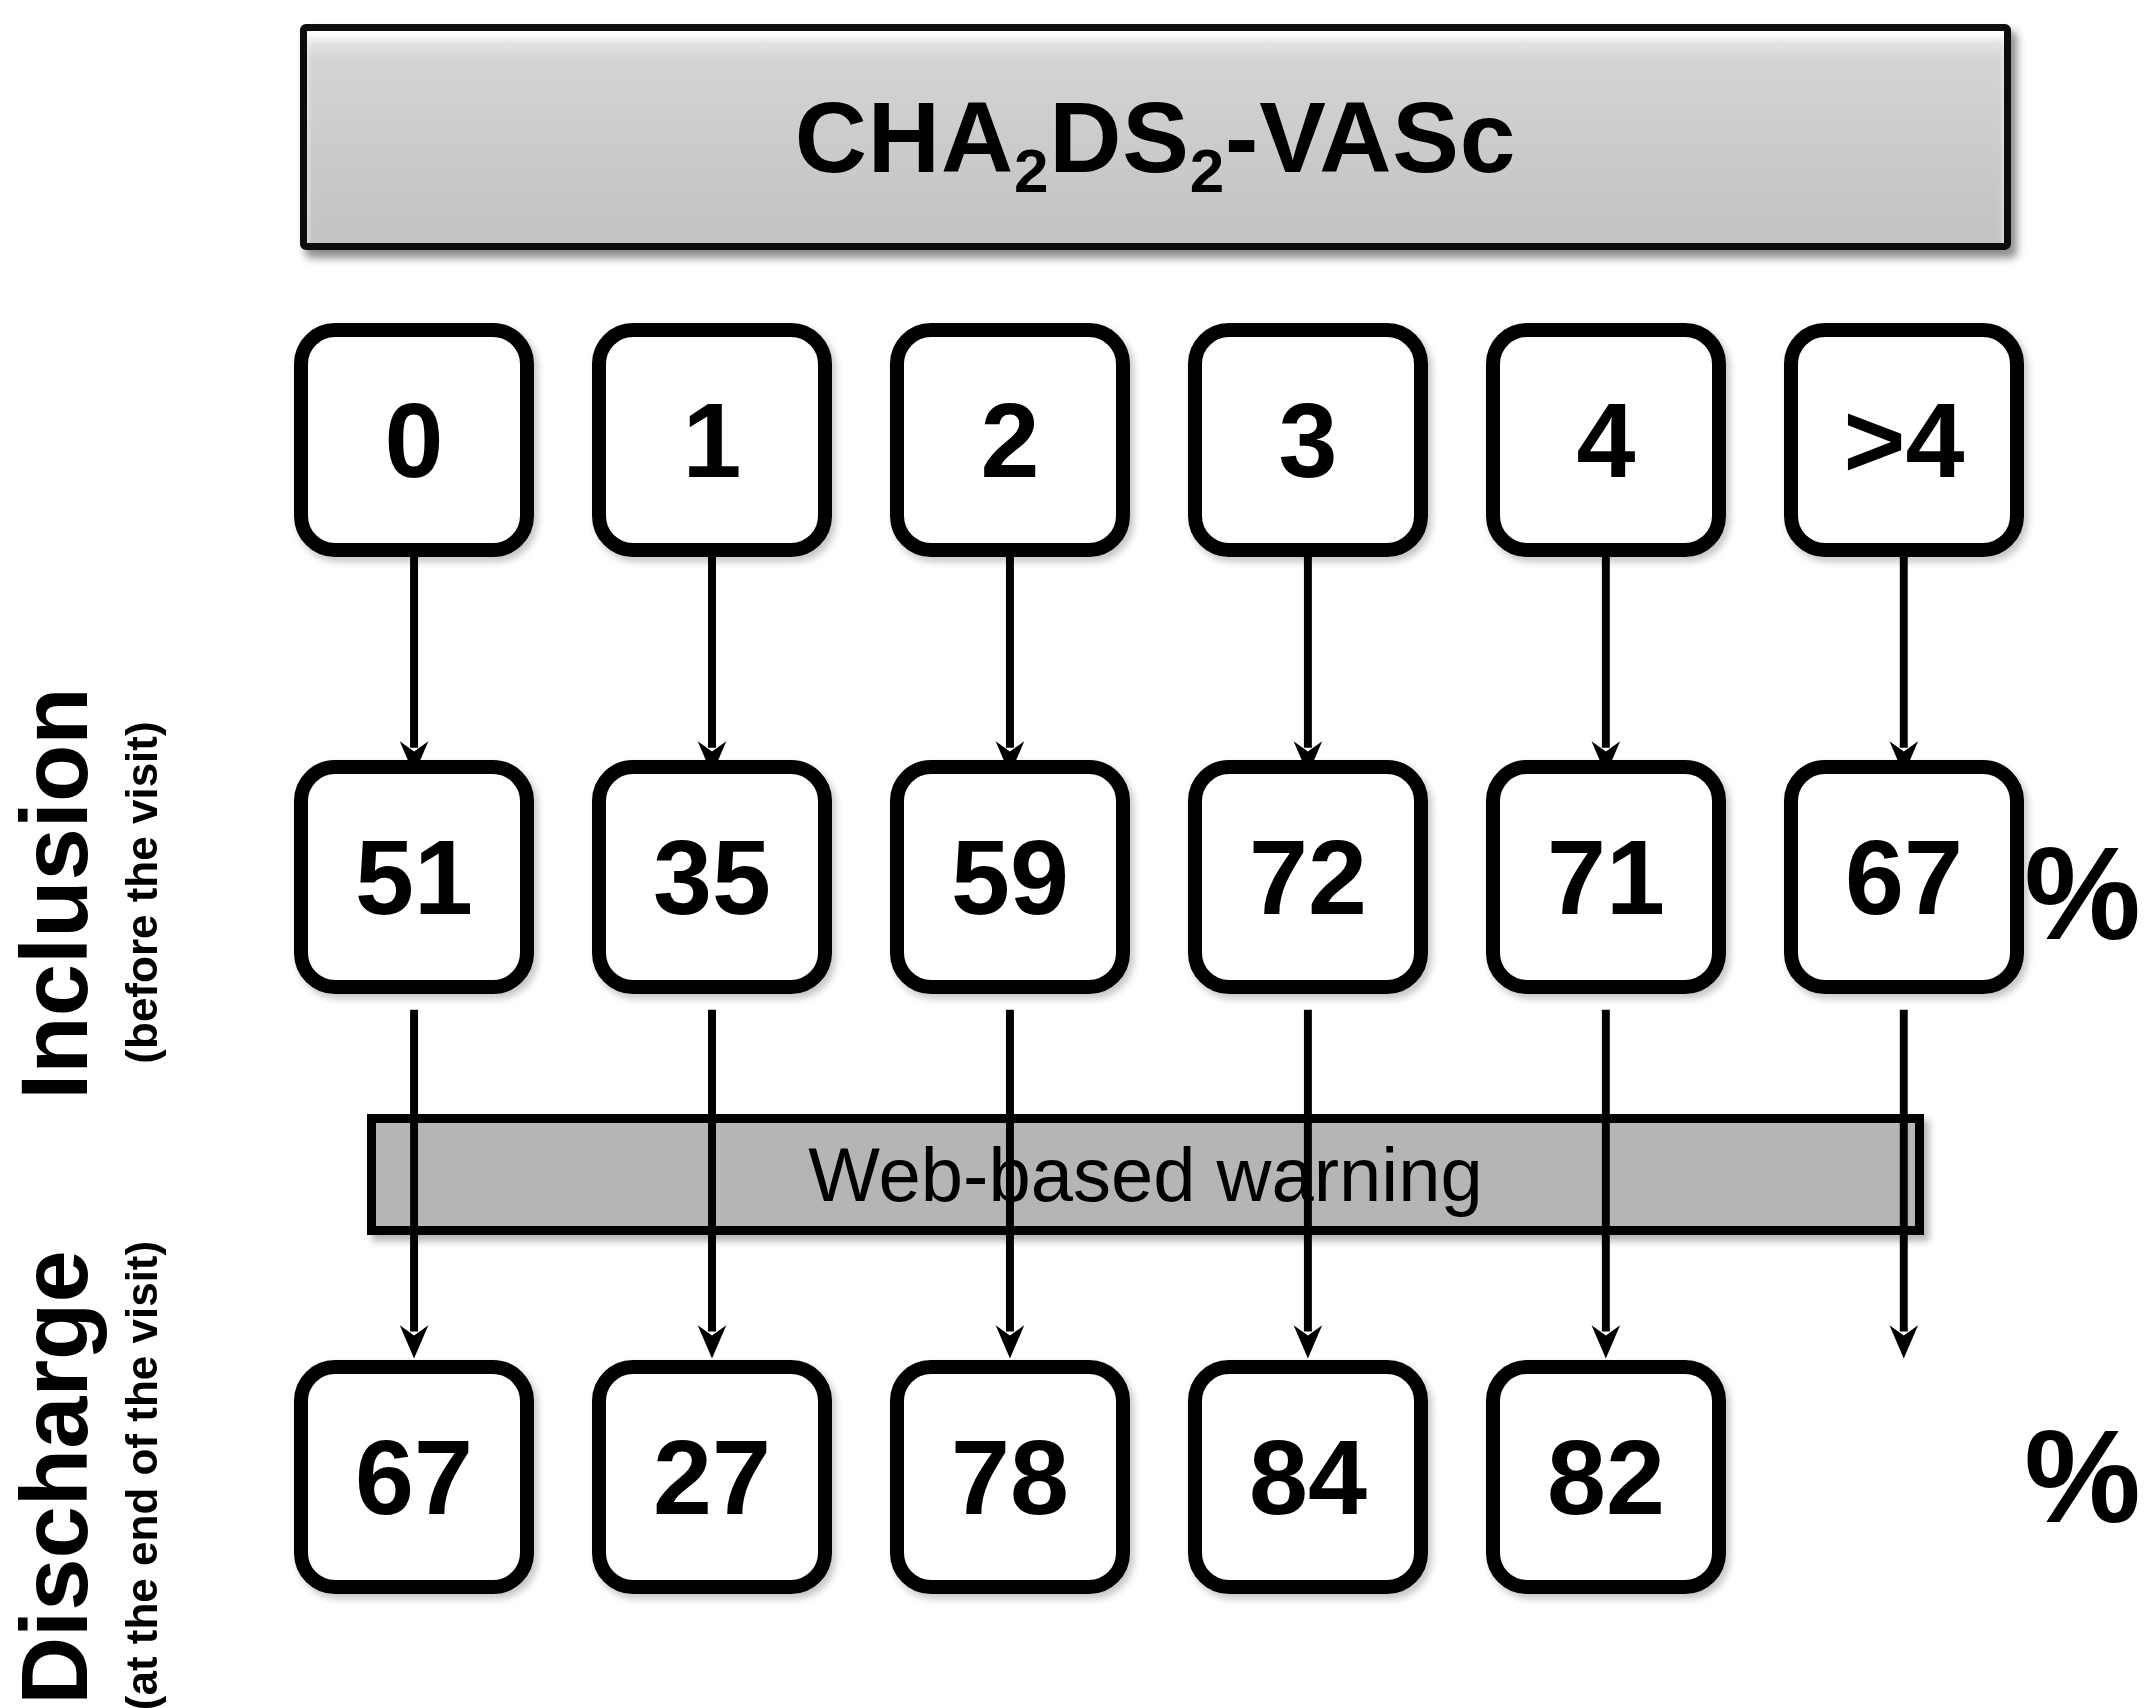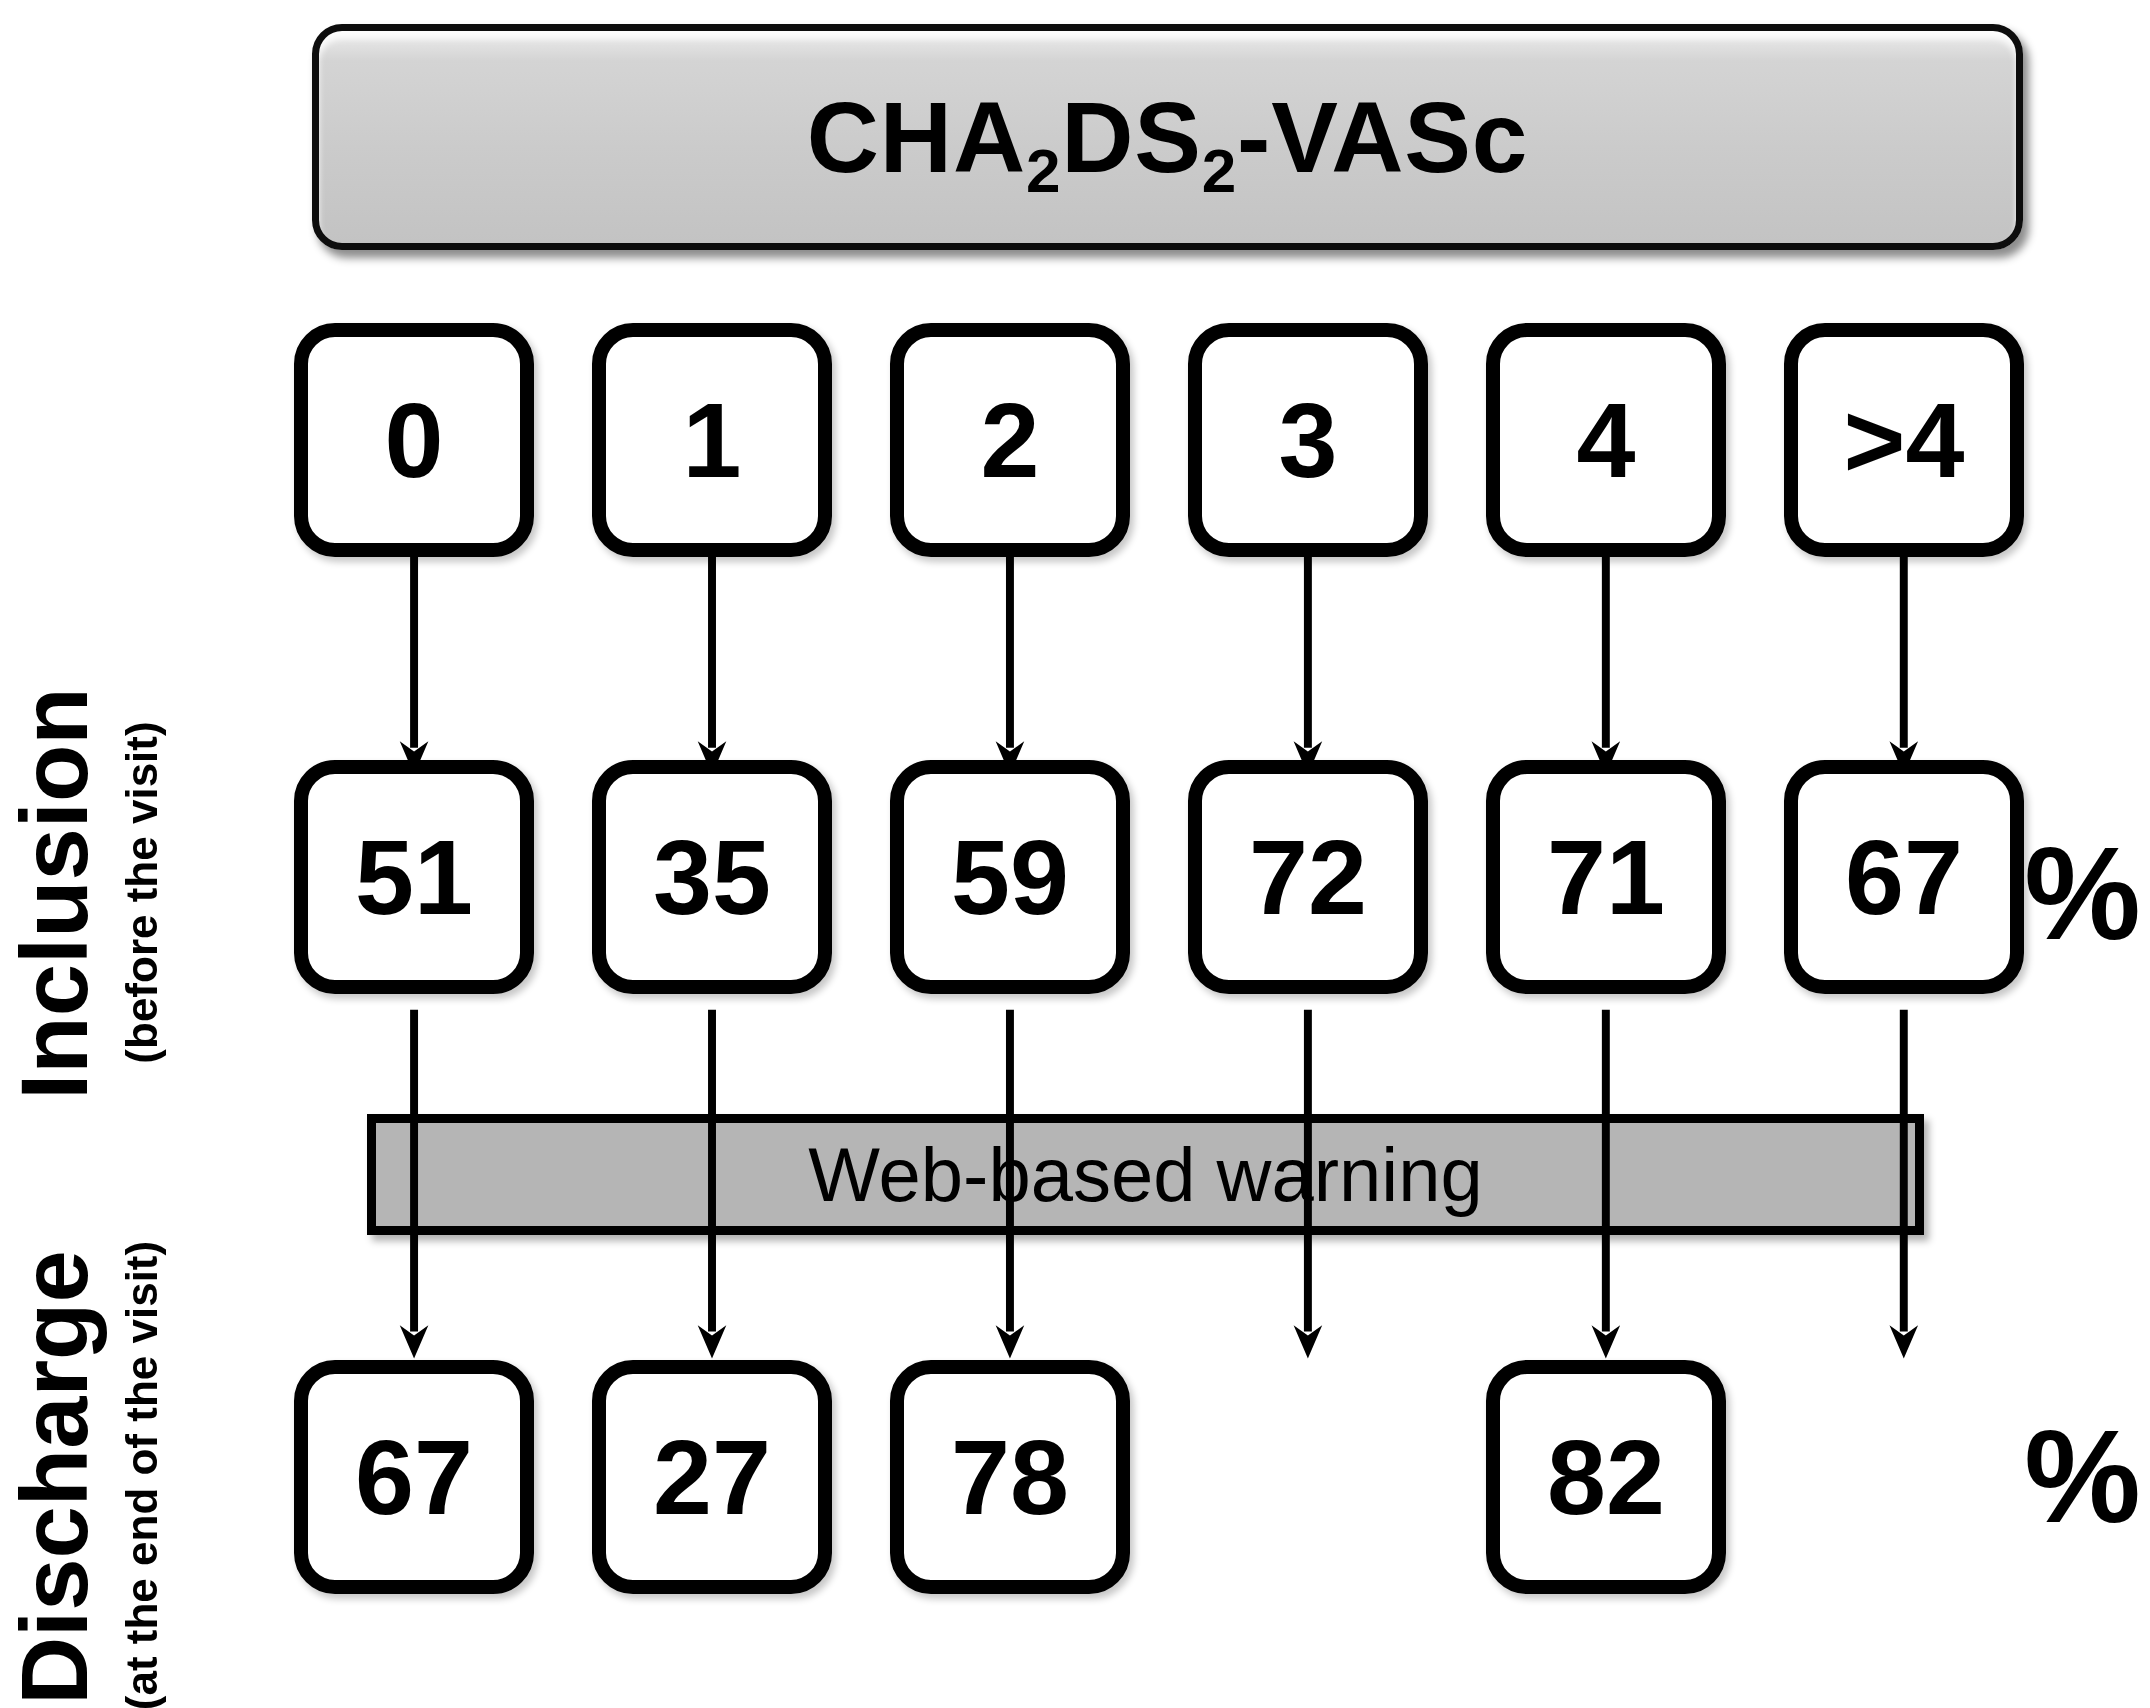--- a/index.html
+++ b/index.html
@@ -13,26 +13,25 @@
     overflow: hidden;
   }
 
   
   .title-box {
     position: absolute;
     left: 300px; top: 24px;
     width: 1711px; height: 226px;
     box-sizing: border-box;
     border: 7.2px solid #0d0d0d;
-    border-radius: 30px;
+    border-radius: 6px;
     background: linear-gradient(180deg, #ececec 0%, #d4d4d4 14%, var(--title-fill, #cbcbcb) 55%, #c3c3c3 100%);
     box-shadow: 5.6px 7.2px 8px rgba(0,0,0,0.45), inset 0 8px 6.4px rgba(255,255,255,0.85);
     display: flex; align-items: center; justify-content: center;
     z-index: 4;
-    margin-left: 12px;
   }
   .title-text {
     font-size: 100px;
     font-weight: bold;
     line-height: 1;
     white-space: nowrap;
     letter-spacing: 0.8px;
   }
   .title-text sub {
     font-size: 0.62em;
@@ -225,20 +224,23 @@
 
   <div class="node row3 c0">
       <span>67</span>
     </div>
   <div class="node row3 c1">
       <span>27</span>
     </div>
   <div class="node row3 c2">
       <span>78</span>
     </div>
+  <div class="node row3 c3">
+      <span>84</span>
+    </div>
   <div class="node row3 c4">
       <span>82</span>
     </div>
   <div class="pct pct-discharge">%</div>
 
   <div class="vlabel vlabel-main inclusion-label">Inclusion</div>
   <div class="vlabel vlabel-sub inclusion-sub">(before the visit)</div>
   <div class="vlabel vlabel-main discharge-label">Discharge</div>
   <div class="vlabel vlabel-sub discharge-sub">(at the end of the visit)</div>
 

